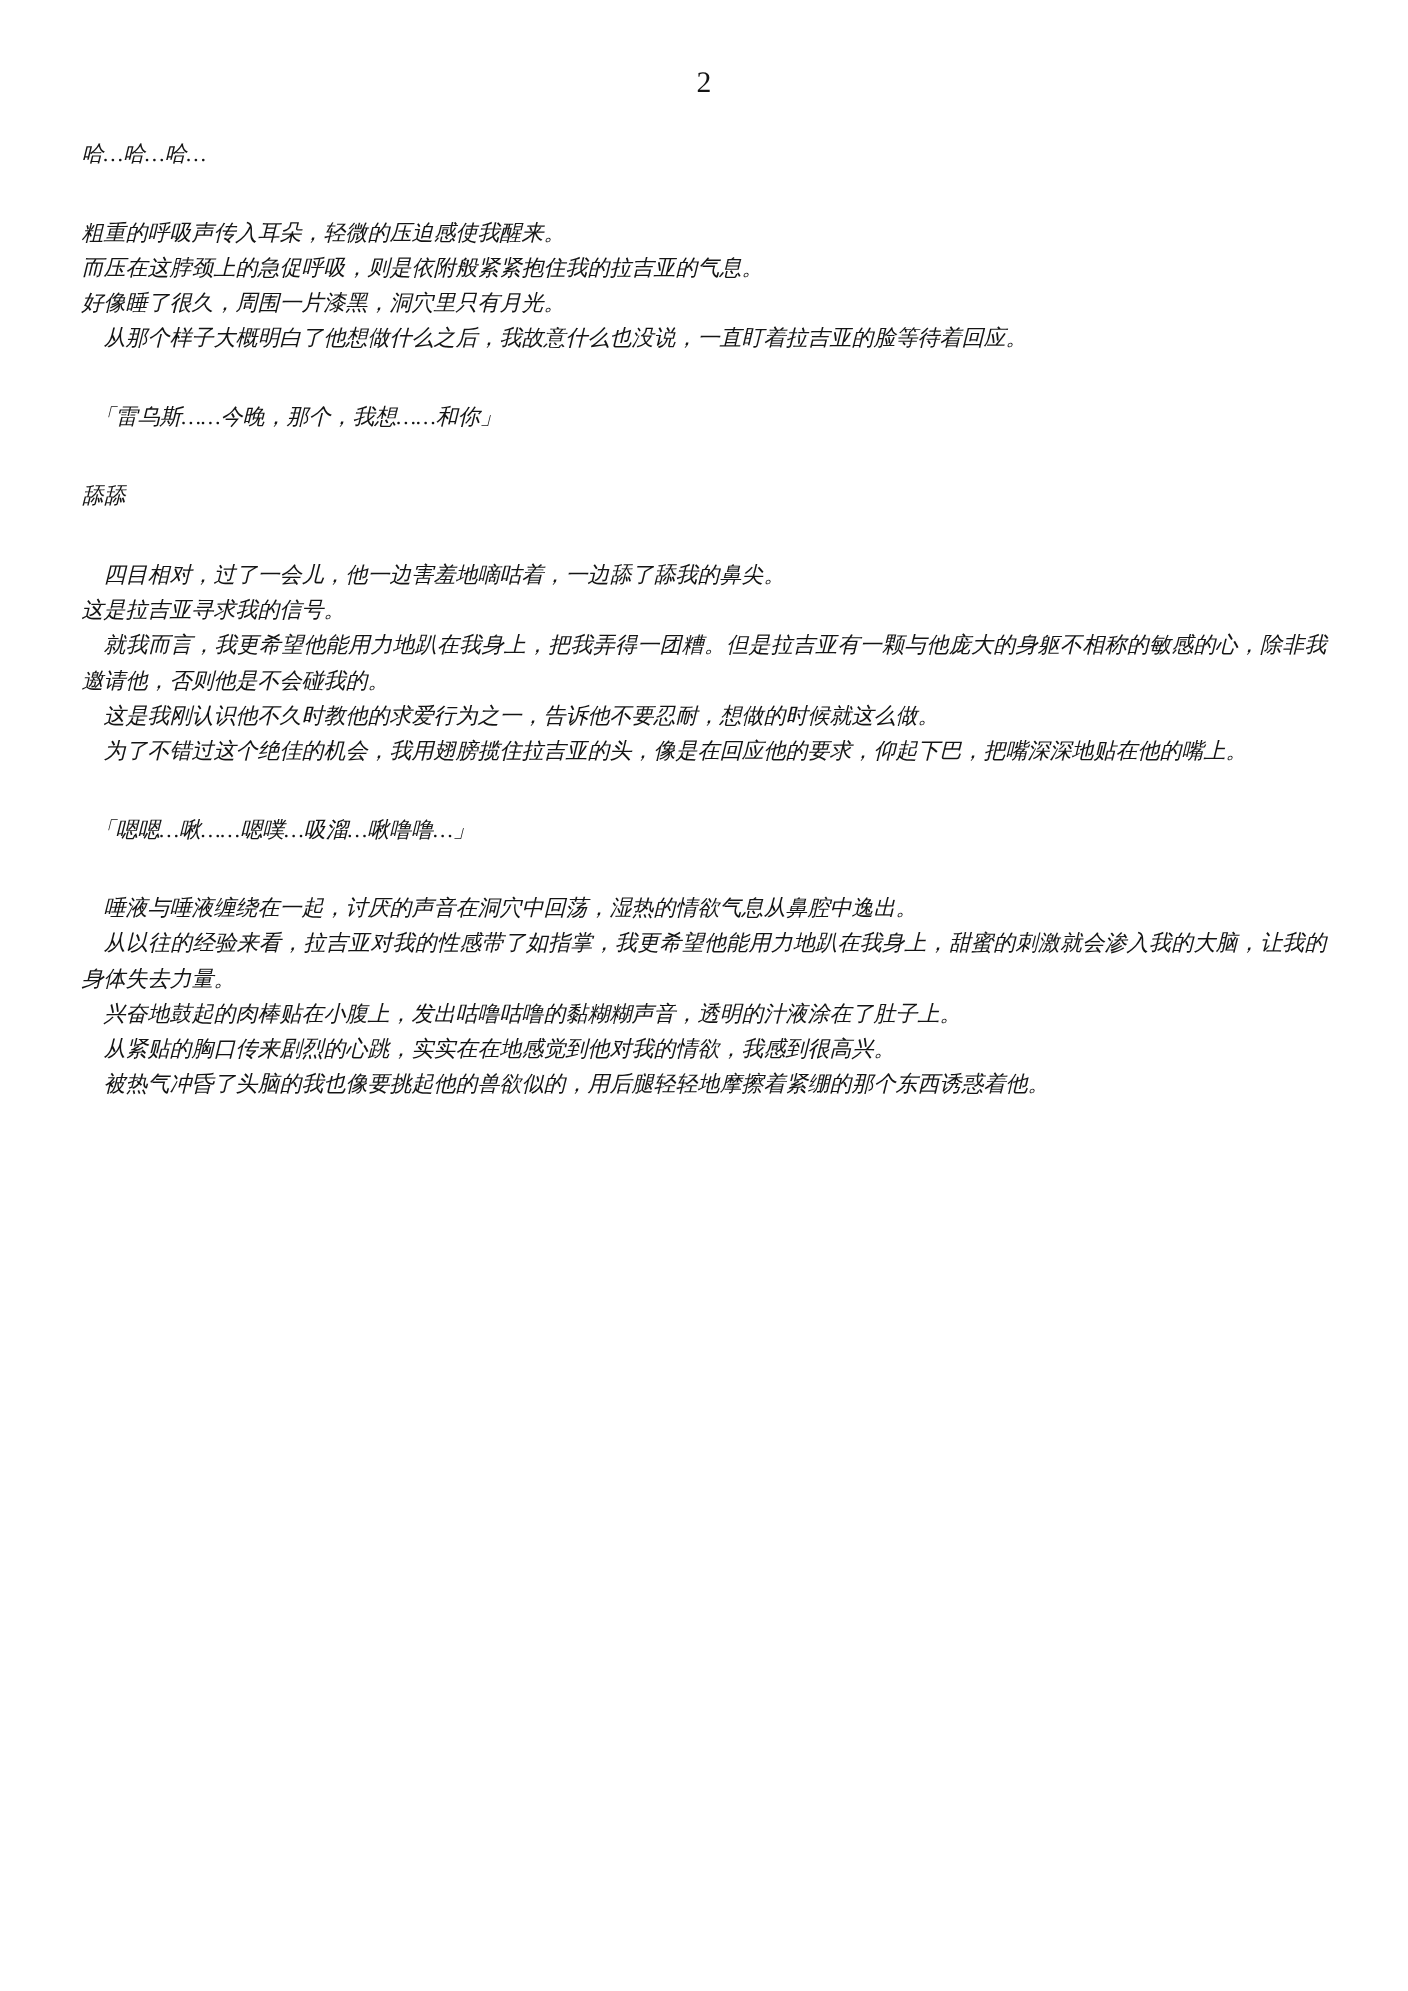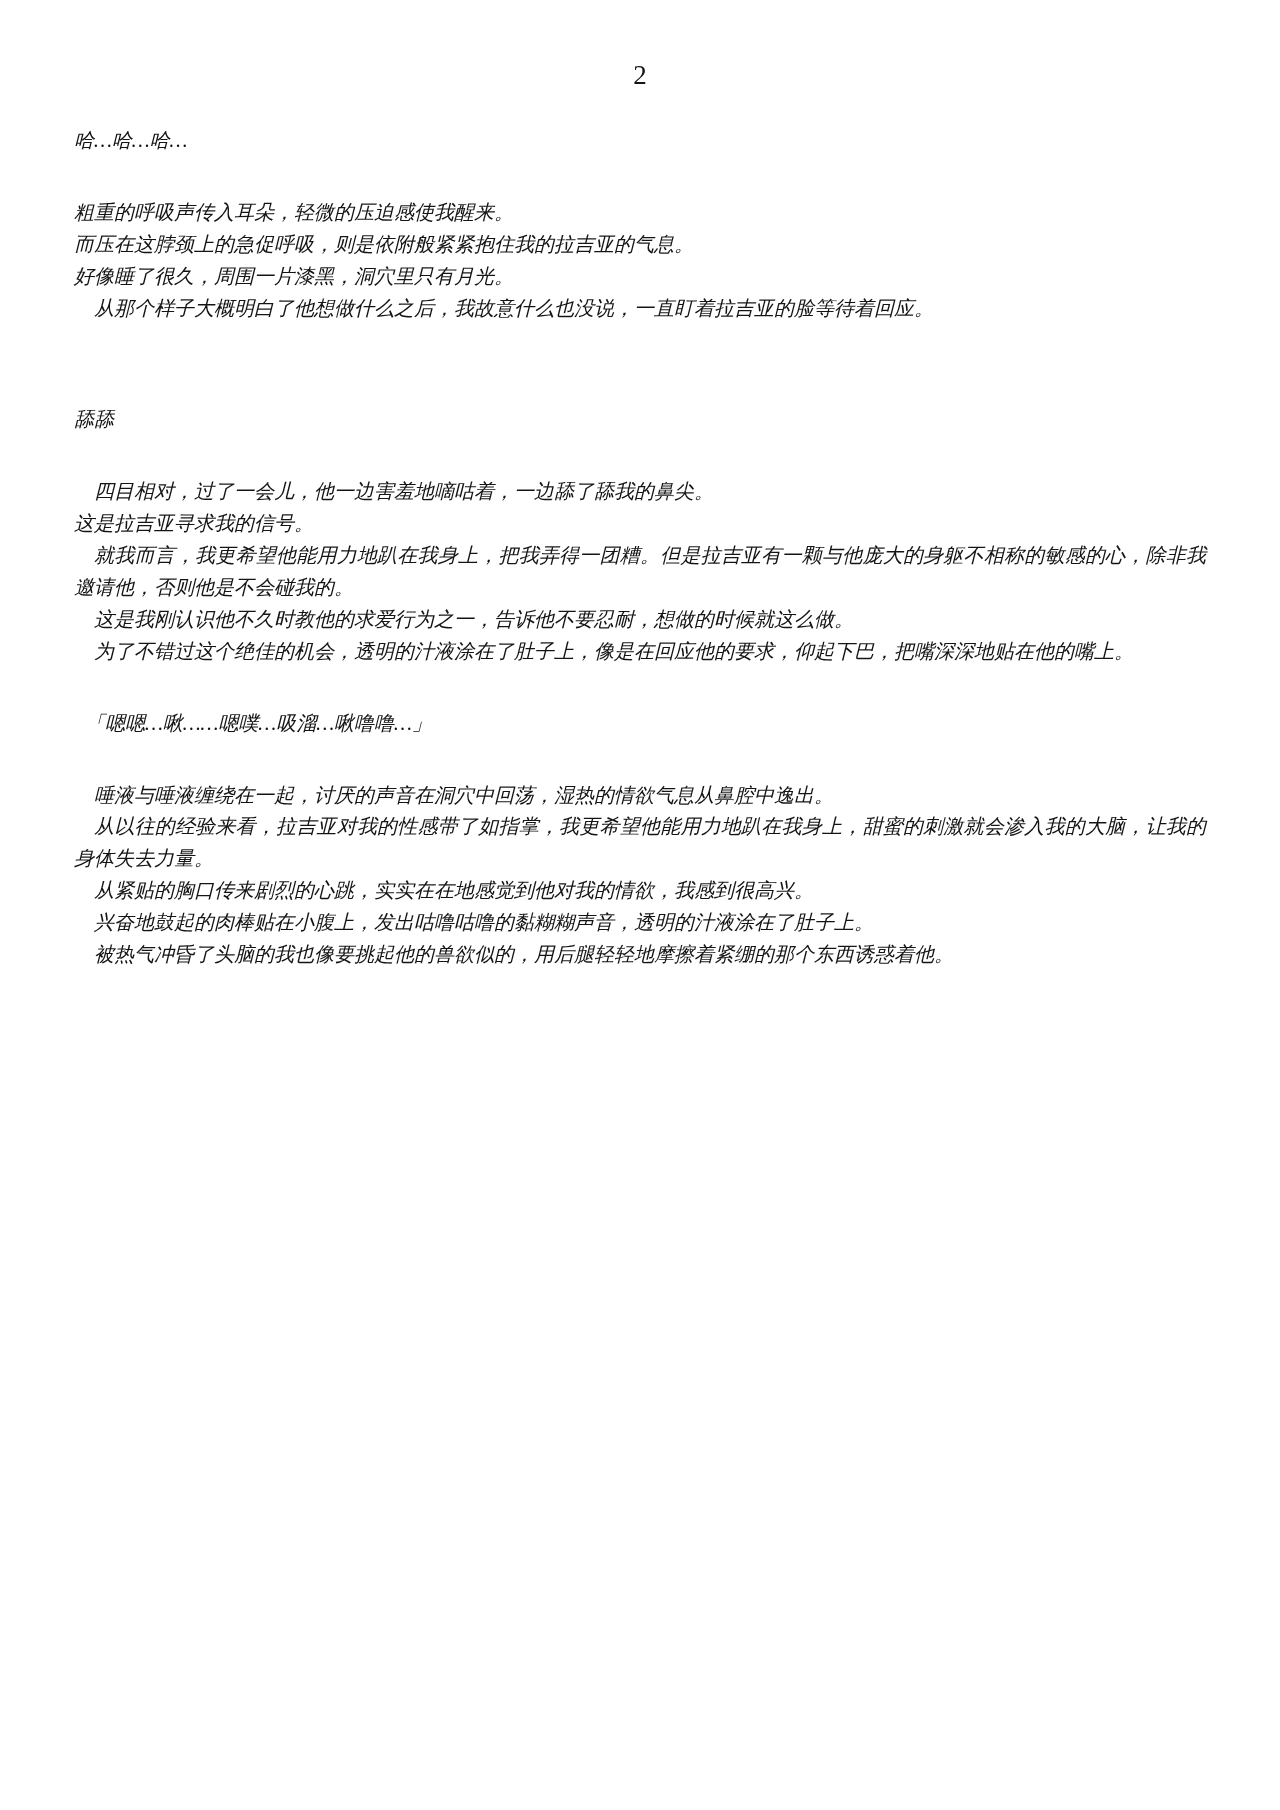--- a/index.html
+++ b/index.html
@@ -61,35 +61,36 @@
 
     <p class="para indent-0">哈…哈…哈…</p>
     <div class="blank"></div>
 
     <p class="para indent-0">粗重的呼吸声传入耳朵，轻微的压迫感使我醒来。</p>
     <p class="para indent-0">而压在这脖颈上的急促呼吸，则是依附般紧紧抱住我的拉吉亚的气息。</p>
     <p class="para indent-0">好像睡了很久，周围一片漆黑，洞穴里只有月光。</p>
     <p class="para indent-1">从那个样子大概明白了他想做什么之后，我故意什么也没说，一直盯着拉吉亚的脸等待着回应。</p>
     <div class="blank"></div>
 
+    <p class="para quote">「雷乌斯……今晚，那个，我想……和你」</p>
     <div class="blank"></div>
 
     <p class="para indent-0">舔舔</p>
     <div class="blank"></div>
 
     <p class="para indent-1">四目相对，过了一会儿，他一边害羞地嘀咕着，一边舔了舔我的鼻尖。</p>
     <p class="para indent-0">这是拉吉亚寻求我的信号。</p>
     <p class="para indent-1">就我而言，我更希望他能用力地趴在我身上，把我弄得一团糟。但是拉吉亚有一颗与他庞大的身躯不相称的敏感的心，除非我邀请他，否则他是不会碰我的。</p>
     <p class="para indent-1">这是我刚认识他不久时教他的求爱行为之一，告诉他不要忍耐，想做的时候就这么做。</p>
-    <p class="para indent-1">为了不错过这个绝佳的机会，透明的汁液涂在了肚子上，像是在回应他的要求，仰起下巴，把嘴深深地贴在他的嘴上。</p>
+    <p class="para indent-1">为了不错过这个绝佳的机会，我用翅膀揽住拉吉亚的头，像是在回应他的要求，仰起下巴，把嘴深深地贴在他的嘴上。</p>
     <div class="blank"></div>
 
     <p class="para quote">「嗯嗯…啾……嗯噗…吸溜…啾噜噜…」</p>
     <div class="blank"></div>
 
     <p class="para indent-1">唾液与唾液缠绕在一起，讨厌的声音在洞穴中回荡，湿热的情欲气息从鼻腔中逸出。</p>
     <p class="para indent-1">从以往的经验来看，拉吉亚对我的性感带了如指掌，我更希望他能用力地趴在我身上，甜蜜的刺激就会渗入我的大脑，让我的身体失去力量。</p>
+    <p class="para indent-1">兴奋地鼓起的肉棒贴在小腹上，发出咕噜咕噜的黏糊糊声音，透明的汁液涂在了肚子上。</p>
     <p class="para indent-1">从紧贴的胸口传来剧烈的心跳，实实在在地感觉到他对我的情欲，我感到很高兴。</p>
-    <p class="para indent-1">兴奋地鼓起的肉棒贴在小腹上，发出咕噜咕噜的黏糊糊声音，透明的汁液涂在了肚子上。</p>
     <p class="para indent-1">被热气冲昏了头脑的我也像要挑起他的兽欲似的，用后腿轻轻地摩擦着紧绷的那个东西诱惑着他。</p>
 
   </div>
 </div>
 
 </body></html>

